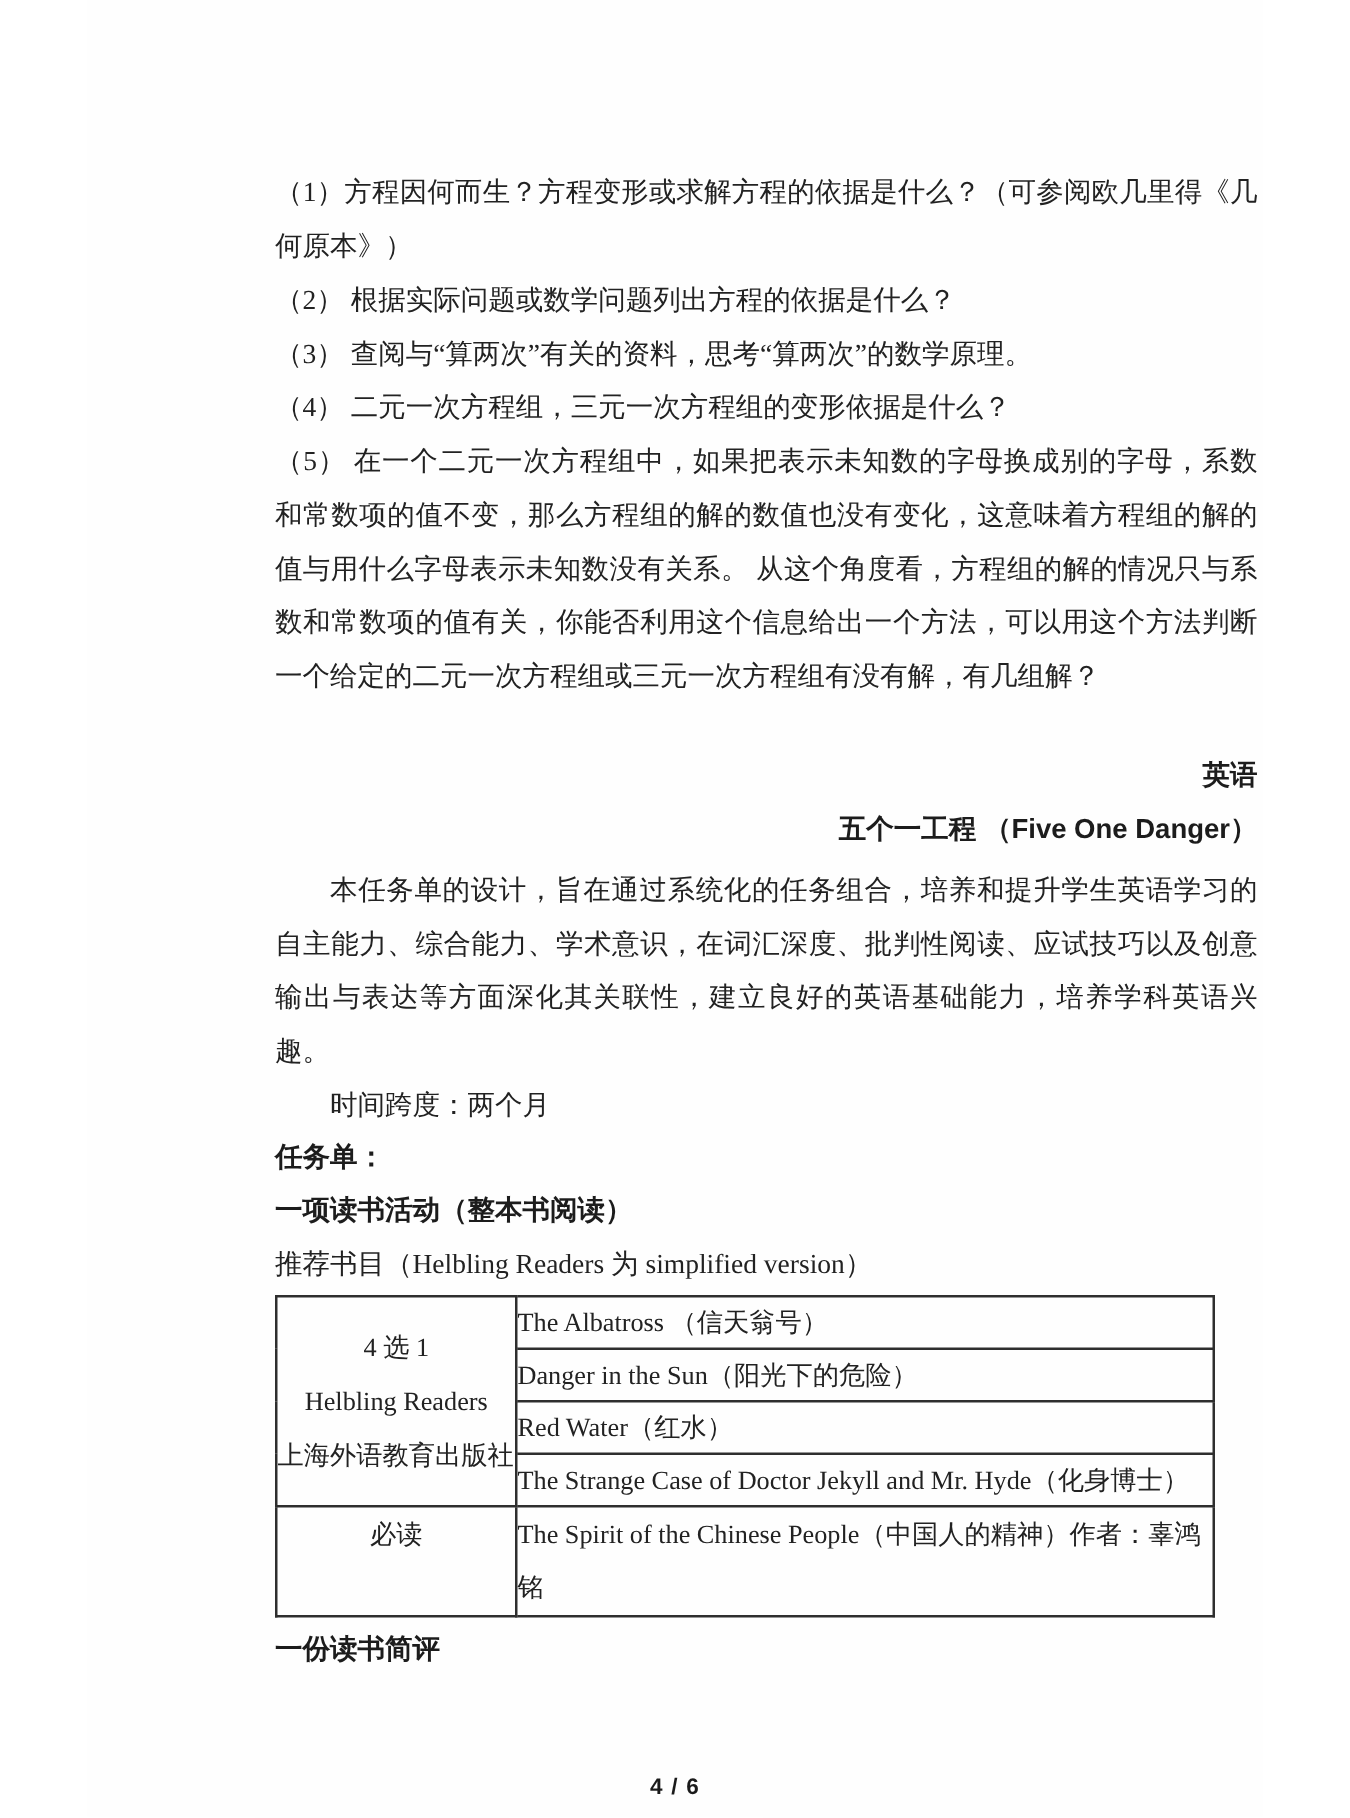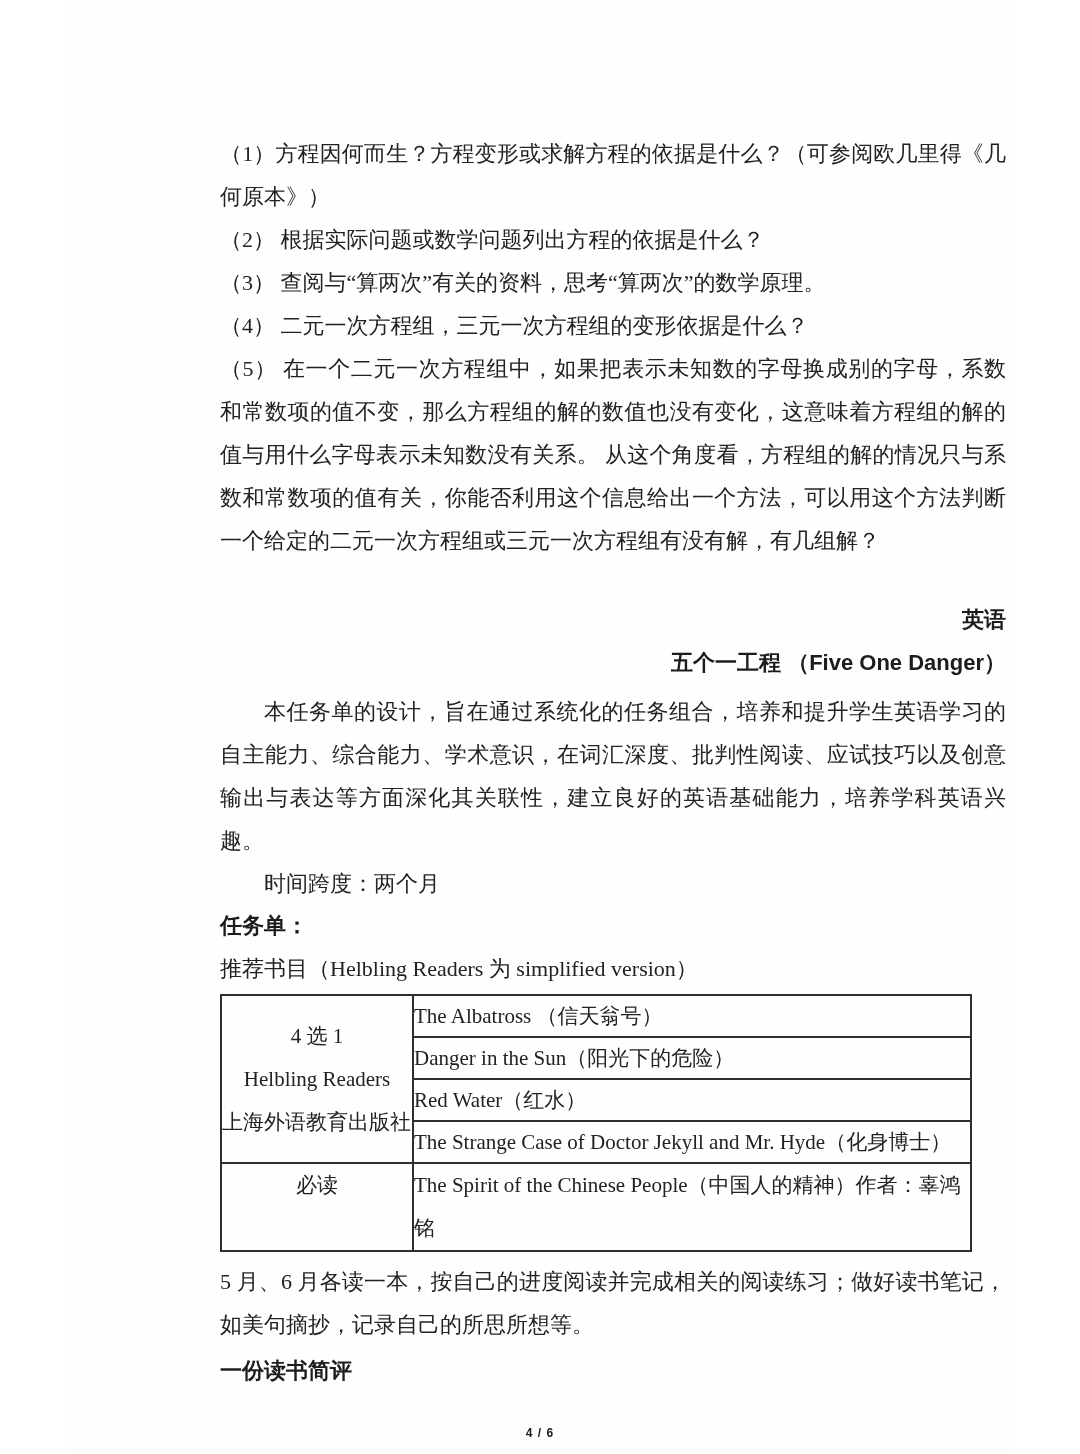--- a/index.html
+++ b/index.html
@@ -100,21 +100,21 @@
     line-height: 43px;
   }
   .footer {
     position: absolute;
     left: 0;
     right: 0;
     bottom: 14px;
     text-align: center;
     font-family: "Liberation Sans", "DejaVu Sans", sans-serif;
     font-weight: bold;
-    font-size: 12px;
+    font-size: 18px;
     color: #1a1a1a;
     letter-spacing: 1px;
   }
 </style>
 </head>
 <body>
 
 <div class="page">
   <div class="content">
 
@@ -124,20 +124,21 @@
     <p class="par">（4） 二元一次方程组，三元一次方程组的变形依据是什么？</p>
     <p class="par">（5） 在一个二元一次方程组中，如果把表示未知数的字母换成别的字母，系数和常数项的值不变，那么方程组的解的数值也没有变化，这意味着方程组的解的值与用什么字母表示未知数没有关系。 从这个角度看，方程组的解的情况只与系数和常数项的值有关，你能否利用这个信息给出一个方法，可以用这个方法判断一个给定的二元一次方程组或三元一次方程组有没有解，有几组解？</p>
 
     <h2 class="heading-center section-gap">英语</h2>
     <h3 class="heading-center">五个一工程 （Five One Danger）</h3>
 
     <p class="par indent2 intro-gap">本任务单的设计，旨在通过系统化的任务组合，培养和提升学生英语学习的自主能力、综合能力、学术意识，在词汇深度、批判性阅读、应试技巧以及创意输出与表达等方面深化其关联性，建立良好的英语基础能力，培养学科英语兴趣。</p>
     <p class="par indent2">时间跨度：两个月</p>
 
     <p class="heading-left">任务单：</p>
+    <p class="heading-left">一项读书活动（整本书阅读）</p>
 
     <p class="par">推荐书目（Helbling Readers 为 simplified version）</p>
 
     <table class="books">
       <tbody>
         <tr>
           <td class="group-cell" rowspan="4">
             <div class="group-line">4 选 1</div>
             <div class="group-line">Helbling Readers</div>
             <div class="group-line fill">上海外语教育出版社</div>
@@ -155,20 +156,19 @@
         </tr>
         <tr class="required-row">
           <td class="group-cell">
             <div class="group-line">必读</div>
           </td>
           <td class="required-book-cell">The Spirit of the Chinese People（中国人的精神）作者：辜鸿铭</td>
         </tr>
       </tbody>
     </table>
 
-    <p class="par" style="margin-top:8px;">5 月、6 月各读一本，按自己的进度阅读并完成相关的阅读练习；做好读书笔记，如美句摘抄，记录自己的所思所想等。</p>
 
     <p class="heading-left review-gap">一份读书简评</p>
 
   </div>
 
   <div class="footer">4 / 6</div>
 </div>
 
 </body></html>

